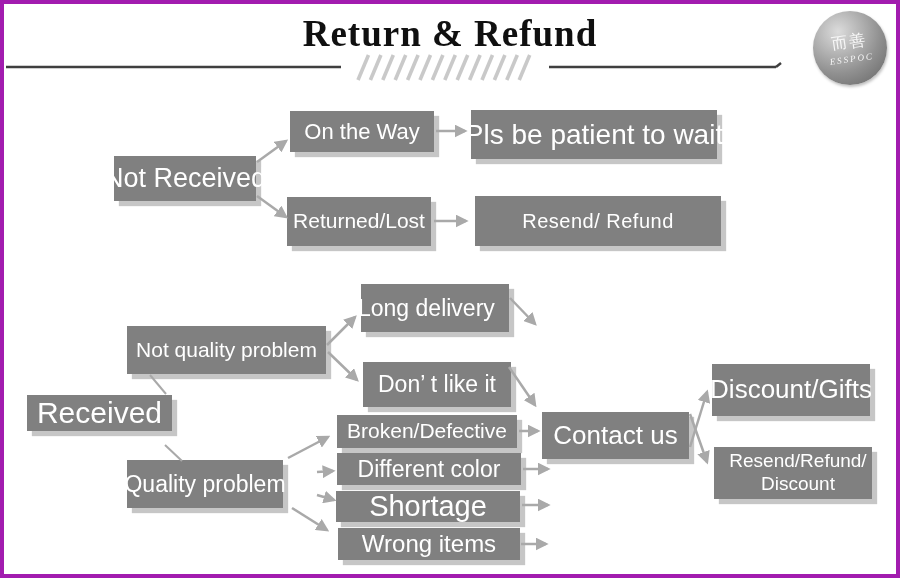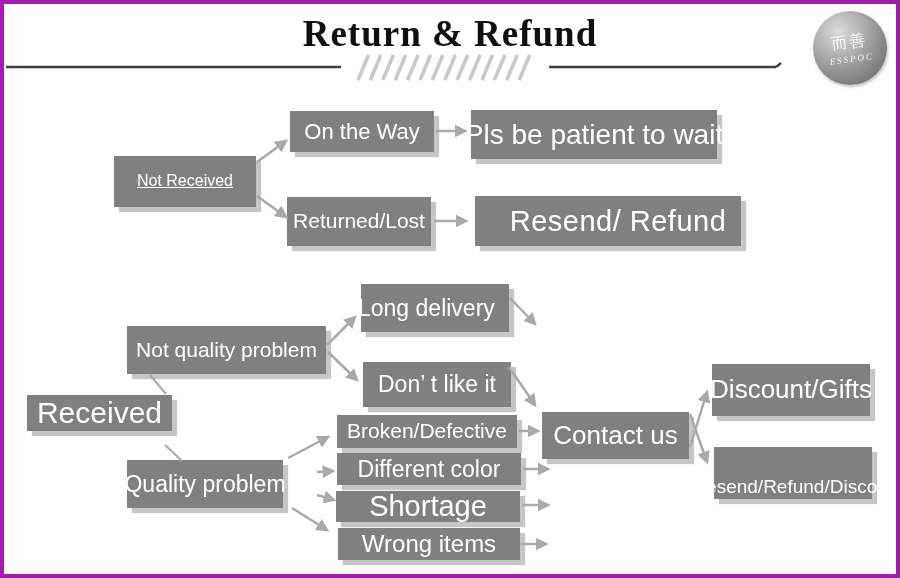--- a/index.html
+++ b/index.html
@@ -26,21 +26,21 @@
   svg.wires line{stroke:#a9a9a9;stroke-width:2.5;}
   svg.wires line.thin{stroke-width:2;}
   svg.wires line.rule{stroke:#3f3f3f;stroke-width:2.4;}
   #hatch line{stroke:#c9c9c9;stroke-width:3.6;}
   .node{
     position:absolute;z-index:2;background:#808080;color:#ffffff;
     display:flex;align-items:center;justify-content:center;
     box-shadow:5px 5px 1px #c6c6c6;white-space:nowrap;line-height:1.05;
   }
   .node.left-align{justify-content:flex-start;overflow:hidden;}
-  .node.two-line{flex-direction:row;align-items:flex-end;justify-content:center;
+  .node.two-line{flex-direction:column;align-items:center;justify-content:center;
     padding-left:10px;box-sizing:border-box;white-space:normal;line-height:1.2;}
 </style>
 </head>
 <body>
 
 <div class="stage">
 
   <div class="page-title">Return &amp; Refund</div>
 
   <div class="logo">
@@ -97,37 +97,37 @@
 
     <line x1="515" y1="427" x2="534" y2="427" marker-end="url(#ah)"></line>
     <line x1="519" y1="465" x2="544" y2="465" marker-end="url(#ah)"></line>
     <line x1="518" y1="501" x2="544" y2="501" marker-end="url(#ah)"></line>
     <line x1="517" y1="540" x2="542" y2="540" marker-end="url(#ah)"></line>
 
     <line x1="686" y1="443" x2="703" y2="388" marker-end="url(#ah)"></line>
     <line x1="686" y1="410" x2="703" y2="458" marker-end="url(#ah)"></line>
   </svg>
 
-  <div class="node" style="left:110px;top:152px;width:142px;height:51px;font-size:16px;text-decoration:underline;">
+  <div class="node" style="left:110px;top:152px;width:142px;height:45px;font-size:27px;">
     <span>Not Received</span>
   </div>
 
   <div class="node" style="left:286px;top:107px;width:144px;height:41px;font-size:22px;">
     <span>On the Way</span>
   </div>
 
   <div class="node" style="left:467px;top:99px;width:246px;height:49px;font-size:28px;margin-top:7px;">
     <span>Pls be patient to wait</span>
   </div>
 
   <div class="node" style="left:283px;top:193px;width:144px;height:49px;font-size:21px;">
     <span>Returned/Lost</span>
   </div>
 
-  <div class="node" style="left:471px;top:192px;width:246px;height:50px;font-size:29px;letter-spacing:0.5px;padding-left:20px;">
+  <div class="node" style="left:471px;top:192px;width:246px;height:50px;font-size:20px;letter-spacing:0.5px;">
     <span>Resend/ Refund</span>
   </div>
 
   <div class="node" style="left:23px;top:391px;width:145px;height:36px;font-size:30px;">
     <span>Received</span>
   </div>
 
   <div class="node" style="left:123px;top:322px;width:199px;height:48px;font-size:21px;">
     <span>Not quality problem</span>
   </div>

